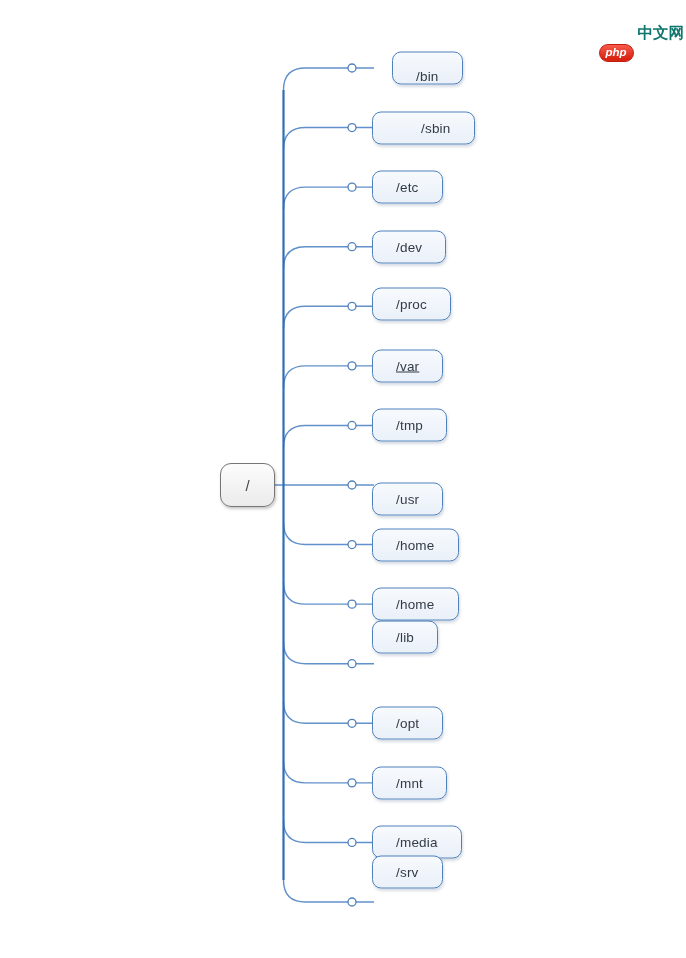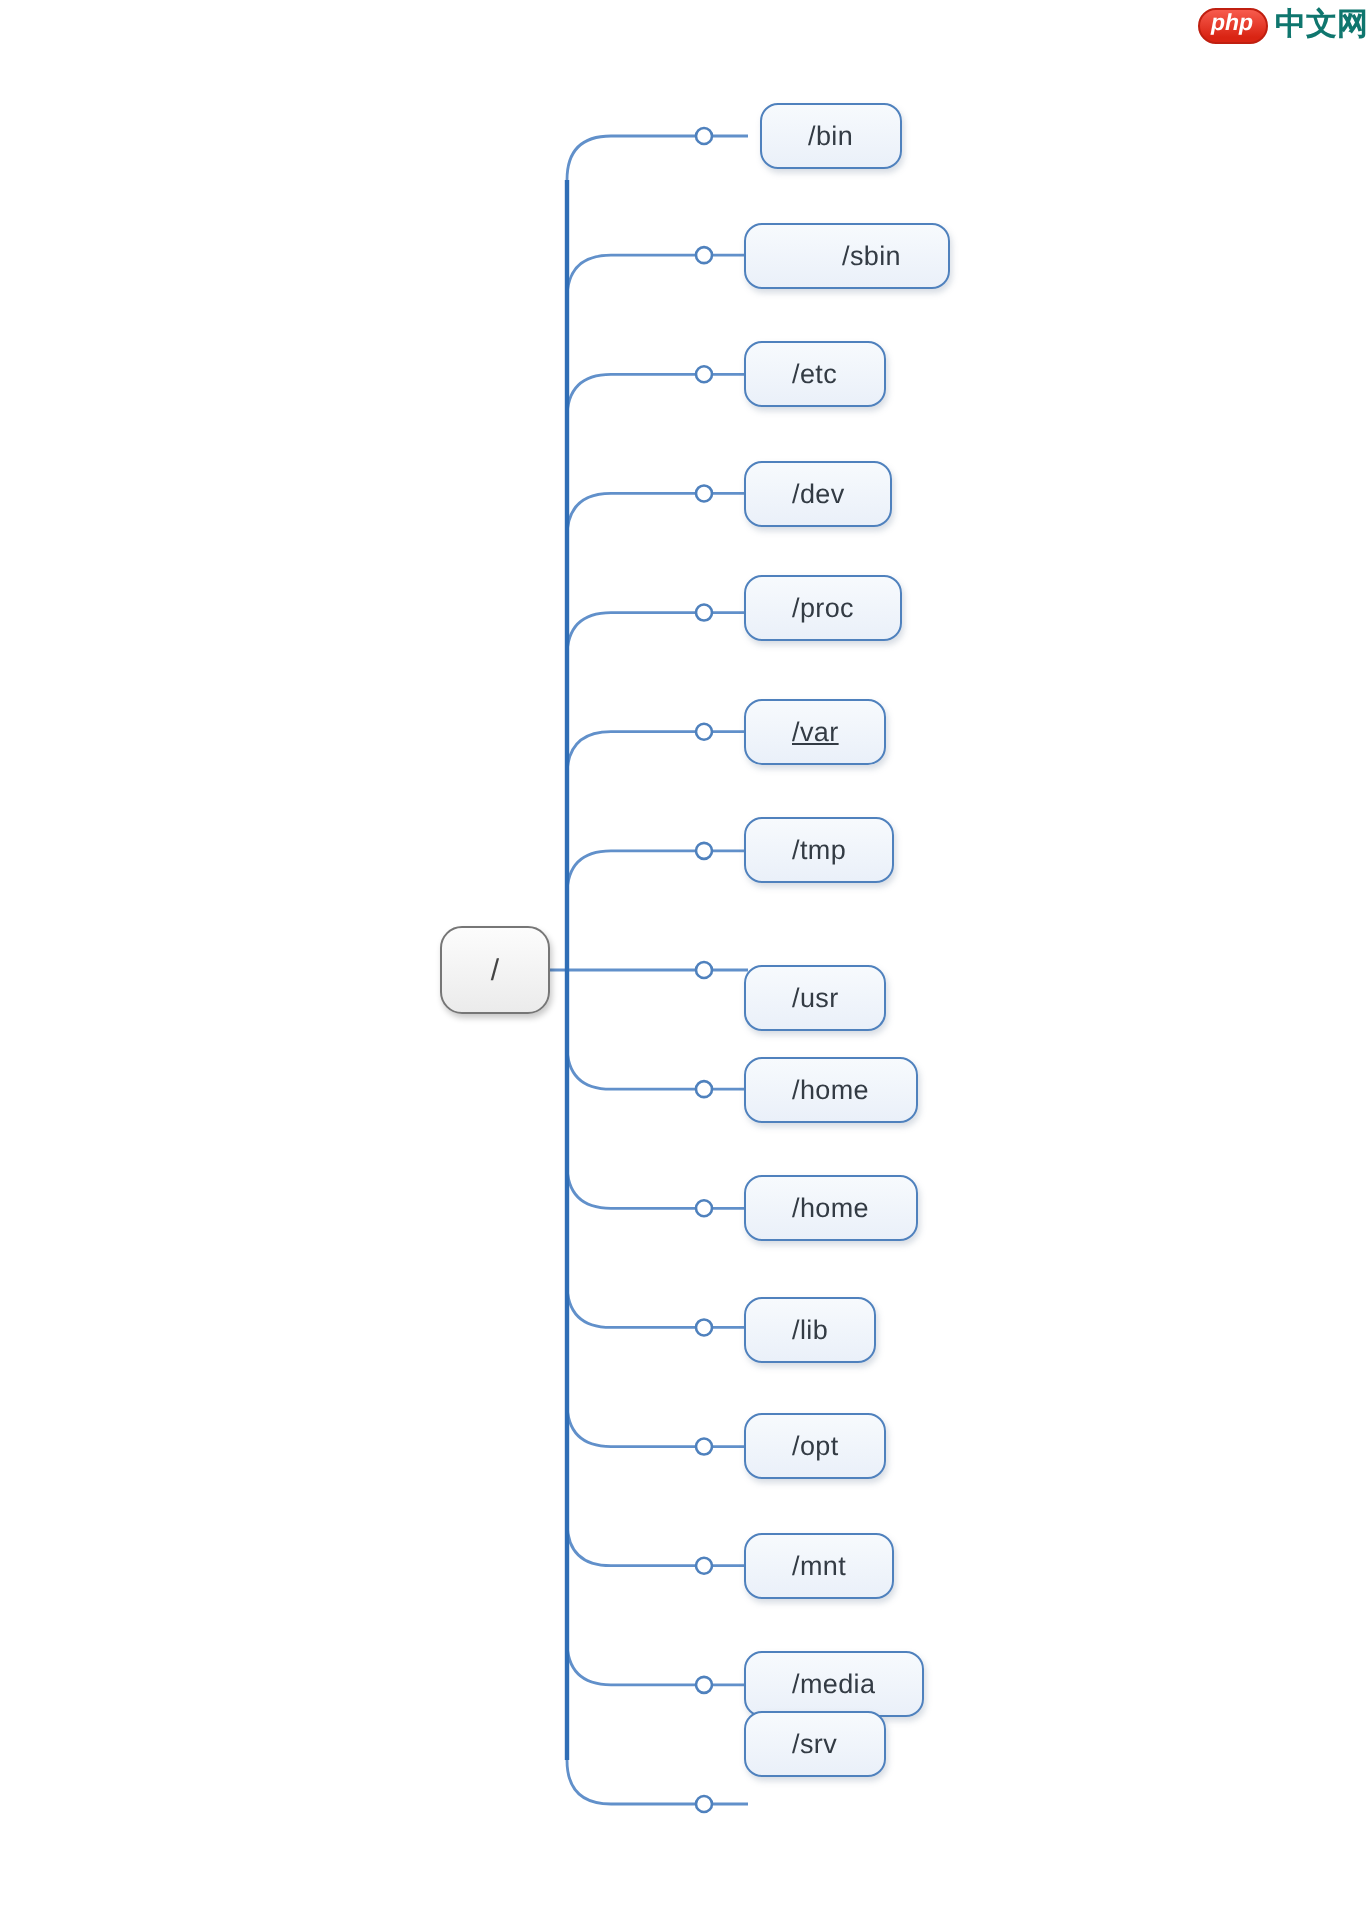--- a/index.html
+++ b/index.html
@@ -65,20 +65,21 @@
     border: 1px solid #c01f10;
     box-sizing: border-box;
     color: #ffffff;
     font-weight: bold;
     font-style: italic;
     font-size: 11.5px;
     display: flex;
     align-items: center;
     justify-content: center;
     line-height: 1;
+    margin-top: 40px;
   }
   .logo-text {
     font-size: 15.5px;
     font-weight: bold;
     color: #0f766e;
     line-height: 1;
   }
 </style>
 </head>
 <body>
@@ -116,21 +117,21 @@
       <circle cx="352" cy="782.8568" r="4" fill="#ffffff" stroke="#4f81bd" stroke-width="1.3"></circle>
       <circle cx="352" cy="842.4282" r="4" fill="#ffffff" stroke="#4f81bd" stroke-width="1.3"></circle>
       <circle cx="352" cy="901.9996" r="4" fill="#ffffff" stroke="#4f81bd" stroke-width="1.3"></circle>
     </svg>
 
   <div class="root-node">
     <span>/</span>
   </div>
 
   <div id="children">
-      <div class="tree-node" style="left: 380px; top: 68px;">
+      <div class="tree-node" style="left: 392px; top: 68px; align-items: flex-end;">
         <span>/bin</span>
       </div>
       <div class="tree-node" style="left: 372px; top: 127.571px; padding-left: 48px;">
         <span>/sbin</span>
       </div>
       <div class="tree-node" style="left: 372px; top: 187.143px;">
         <span>/etc</span>
       </div>
       <div class="tree-node" style="left: 372px; top: 246.714px;">
         <span>/dev</span>
@@ -146,21 +147,21 @@
       </div>
       <div class="tree-node" style="left: 372px; top: 485px; margin-top: 14px;">
         <span>/usr</span>
       </div>
       <div class="tree-node" style="left: 372px; top: 544.571px; align-items: center;">
         <span>/home</span>
       </div>
       <div class="tree-node" style="left: 372px; top: 604.143px;">
         <span>/home</span>
       </div>
-      <div class="tree-node" style="left: 372px; top: 637px; margin-top: 28px;">
+      <div class="tree-node" style="left: 372px; top: 637px;">
         <span>/lib</span>
       </div>
       <div class="tree-node" style="left: 372px; top: 723.285px;">
         <span>/opt</span>
       </div>
       <div class="tree-node" style="left: 372px; top: 782.857px;">
         <span>/mnt</span>
       </div>
       <div class="tree-node" style="left: 372px; top: 842.428px;">
         <span>/media</span>

